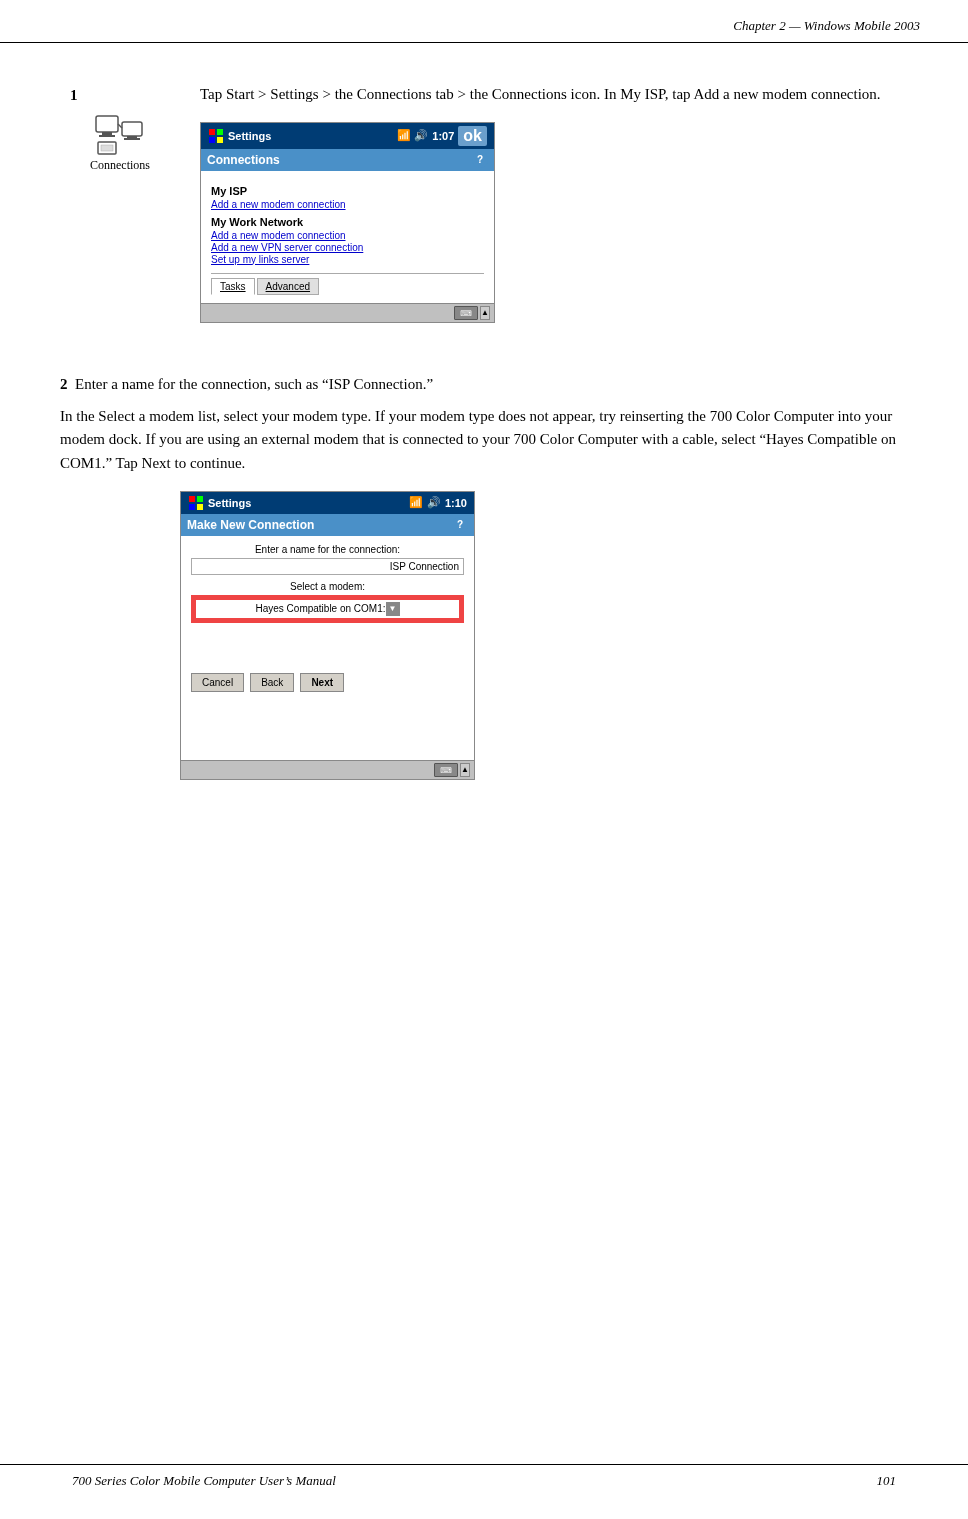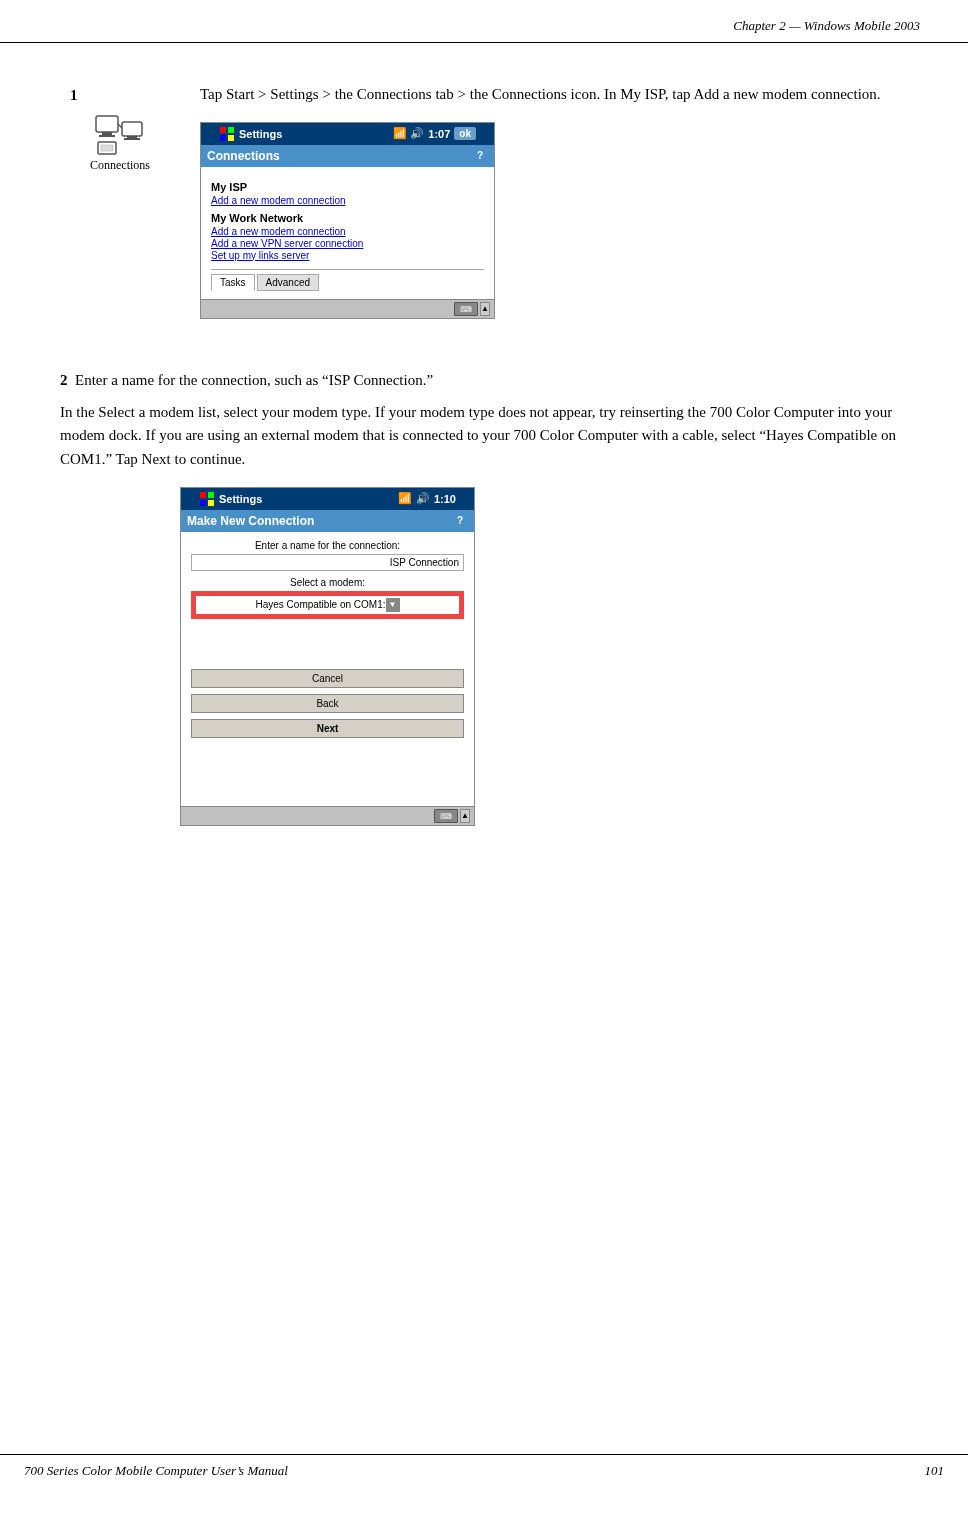--- a/index.html
+++ b/index.html
@@ -95,21 +95,21 @@
       font-family: Arial, sans-serif;
       font-size: 11px;
     }
 
     .screen-titlebar {
       background: #003c74;
       color: #fff;
       display: flex;
       align-items: center;
       justify-content: space-between;
-      padding: 3px 18px;
+      padding: 3px 7px;
       font-size: 11px;
       font-weight: bold;
     }
 
     .screen-titlebar-left {
       display: flex;
       align-items: center;
       gap: 4px;
     }
 
@@ -118,21 +118,21 @@
       align-items: center;
       gap: 4px;
       font-size: 11px;
     }
 
     .ok-btn {
       background: #6a9fcc;
       color: #fff;
       border: none;
       padding: 1px 5px;
-      font-size: 10px;
+      font-size: 16px;
       font-weight: bold;
       border-radius: 2px;
     }
 
     .screen-toolbar {
       background: #4a90c8;
       color: #fff;
       display: flex;
       align-items: center;
       justify-content: space-between;
@@ -166,20 +166,21 @@
       font-size: 10px;
       display: block;
       margin-bottom: 1px;
     }
 
     .screen-tabs {
       display: flex;
       border-top: 1px solid #aaa;
       margin-top: 8px;
       padding-top: 4px;
+      text-decoration: underline;
     }
 
     .screen-tab {
       border: 1px solid #aaa;
       padding: 2px 8px;
       font-size: 10px;
       background: #e0e0e0;
       margin-right: 2px;
     }
 
@@ -264,21 +265,20 @@
       align-items: center;
       justify-content: center;
       font-size: 8px;
       color: #fff;
     }
 
     .screen-buttons {
       display: flex;
       gap: 6px;
       margin-top: 16px;
-      flex-direction: column;
     }
 
     .screen-btn {
       border: 1px solid #888;
       padding: 3px 10px;
       font-size: 10px;
       background: #d4d0c8;
       cursor: pointer;
     }
 
@@ -307,26 +307,26 @@
     }
 
     .step2-para {
       font-size: 15px;
       line-height: 1.55;
       margin-bottom: 16px;
     }
 
     .page-footer {
       position: absolute;
-      bottom: 40px;
+      bottom: 30px;
       left: 0;
       right: 0;
       display: flex;
       justify-content: space-between;
-      padding: 0 24px;
+      padding: 0 72px;
       border-top: 1px solid #000;
       padding-top: 8px;
       font-size: 13px;
       font-style: italic;
     }
 
     .screen-info-icon {
       width: 16px;
       height: 16px;
       border-radius: 50%;

